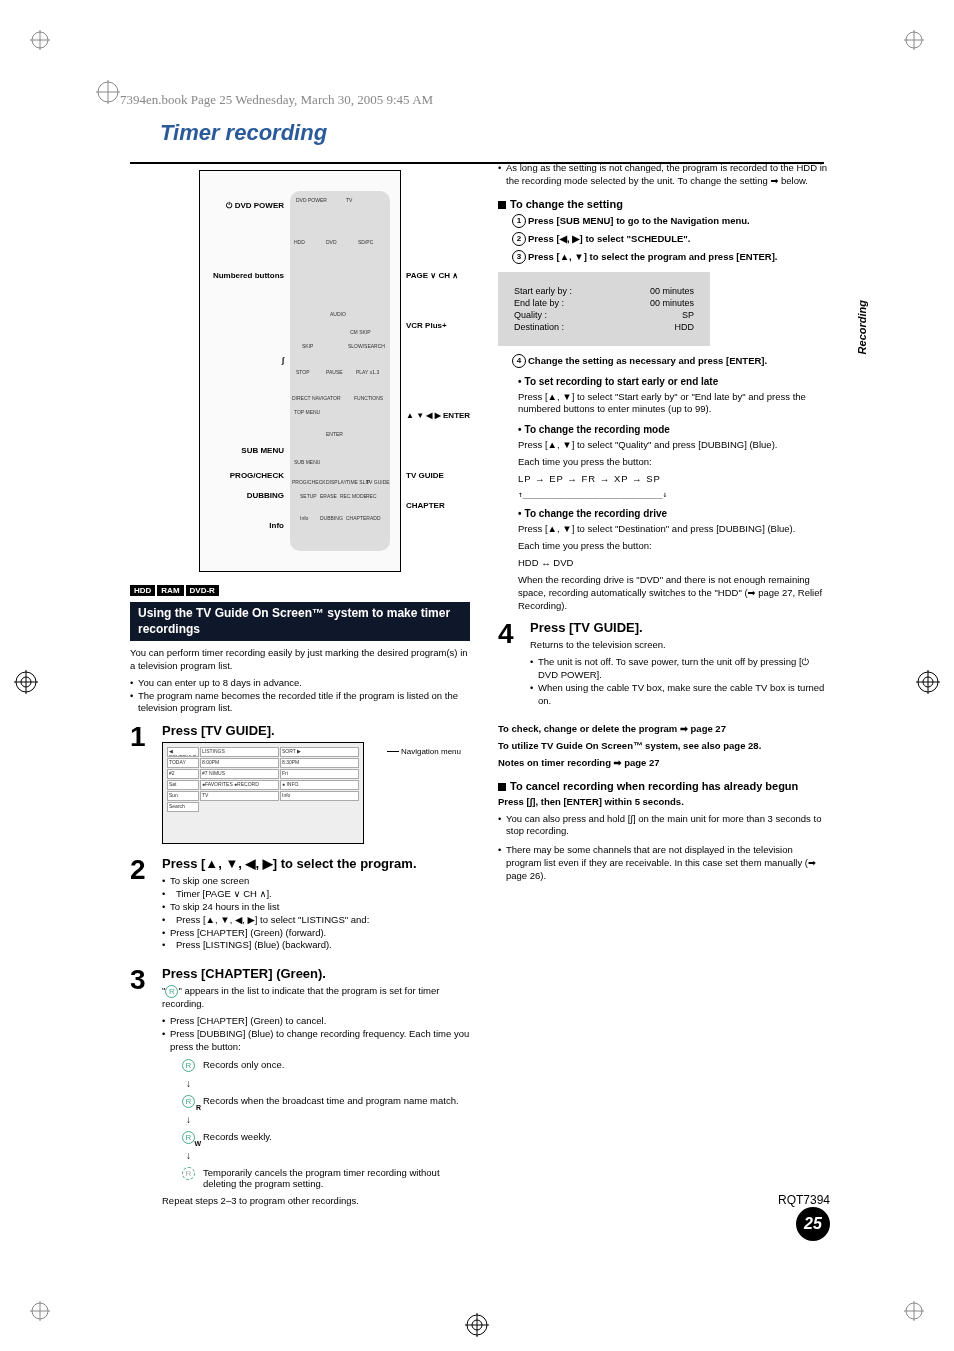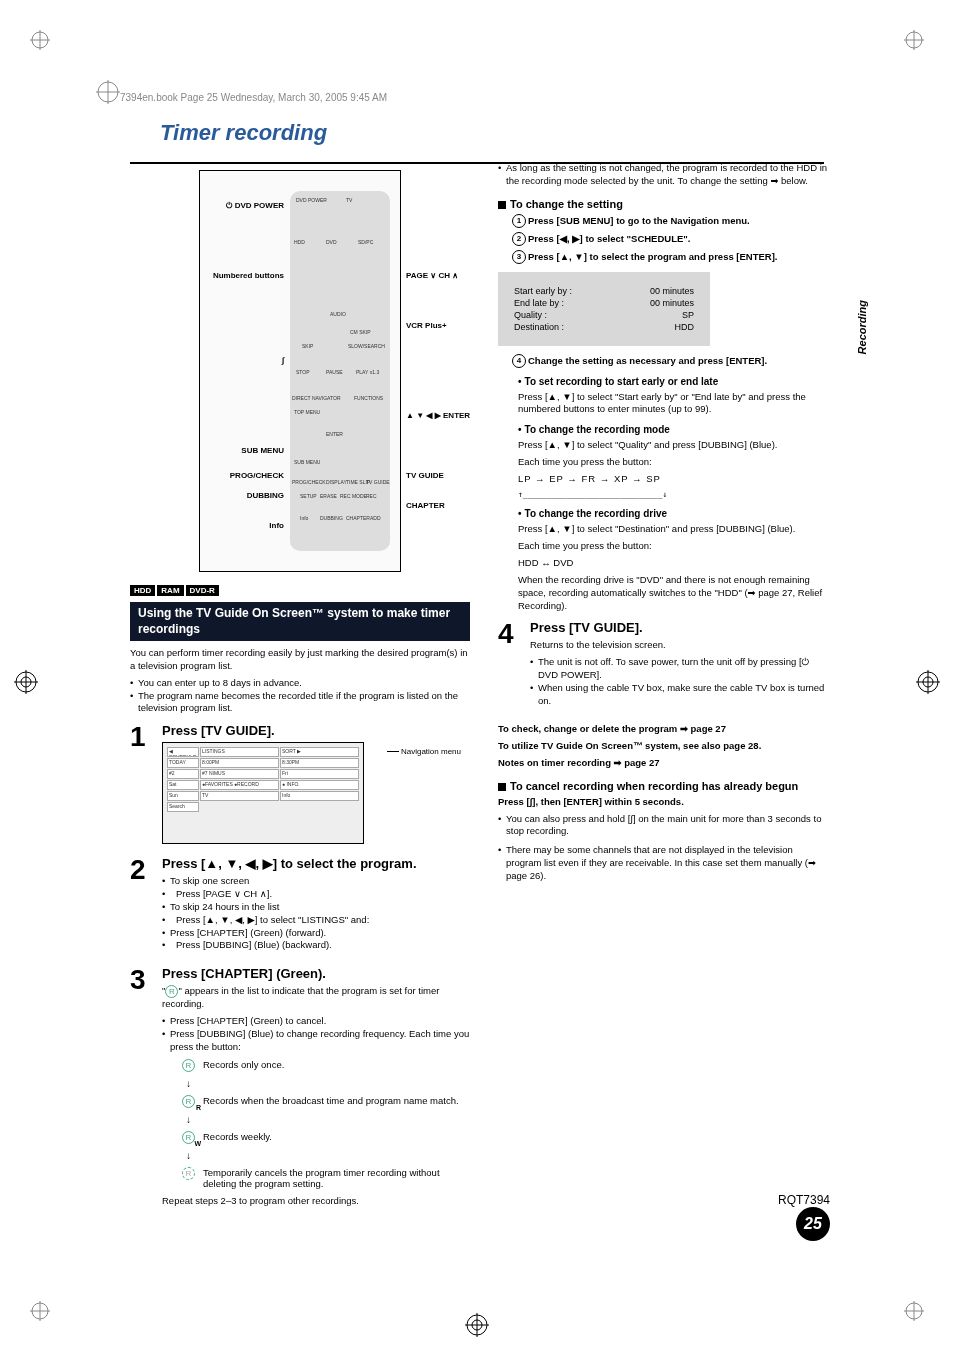--- a/index.html
+++ b/index.html
@@ -19,23 +19,23 @@
   .crop-mark {
     position: absolute;
     width: 20px;
     height: 20px;
   }
   .crop-mark svg { display: block; }
   .header-stamp {
     position: absolute;
     top: 92px;
     left: 120px;
-    font-size: 10px;
+    font-size: 13px;
     color: #888;
-    font-family: Liberation Sans, sans-serif;
+    font-family: Liberation Serif, serif;
   }
   .title-bar {
     position: absolute;
     top: 120px;
     left: 130px;
     right: 130px;
     border-bottom: 2px solid #000;
     padding-bottom: 16px;
   }
   .title {
@@ -438,25 +438,25 @@
           </div>
         </div>
       </div>
 
       <div class="step">
         <div class="step-num">2</div>
         <div class="step-body">
           <div class="step-title">Press [▲, ▼, ◀, ▶] to select the program.</div>
           <ul class="bullets" id="s2-bullets">
               <li>To skip one screen</li>
-              <li style="padding-left: 14px; list-style: none;">Press [PAGE ∨ CH ∧].</li>
+              <li style="padding-left: 14px; list-style: none;">Timer [PAGE ∨ CH ∧].</li>
               <li>To skip 24 hours in the list</li>
               <li style="padding-left: 14px; list-style: none;">Press [▲, ▼, ◀, ▶] to select "LISTINGS" and:</li>
               <li>Press [CHAPTER] (Green) (forward).</li>
-              <li style="padding-left: 14px; list-style: none;">Press [DUBBING] (Blue) (backward).</li>
+              <li style="padding-left: 14px; list-style: none;">Press [LISTINGS] (Blue) (backward).</li>
             </ul>
         </div>
       </div>
 
       <div class="step">
         <div class="step-num">3</div>
         <div class="step-body">
           <div class="step-title">Press [CHAPTER] (Green).</div>
           <div class="body-text">
             <span>"</span><span class="r-icon">R</span><span>" appears in the list to indicate that the program is set for timer recording.</span>

